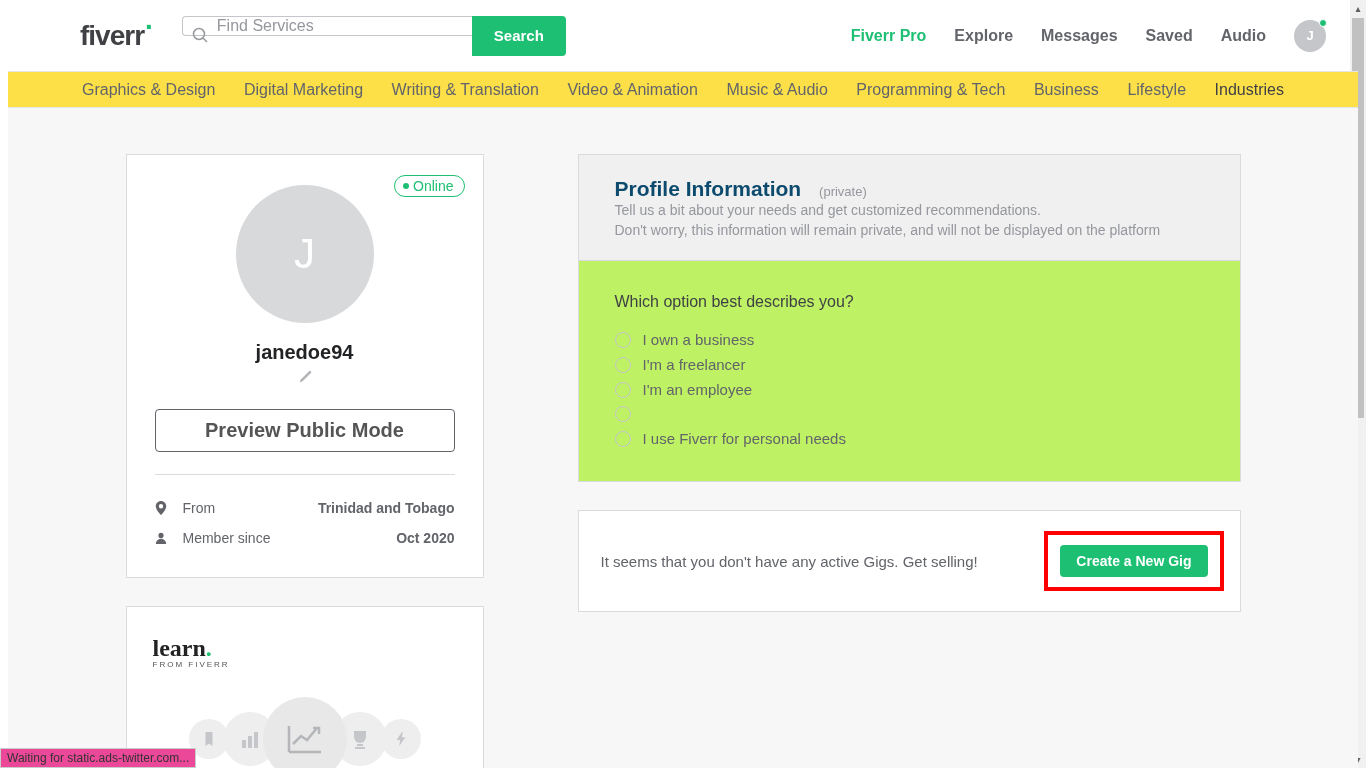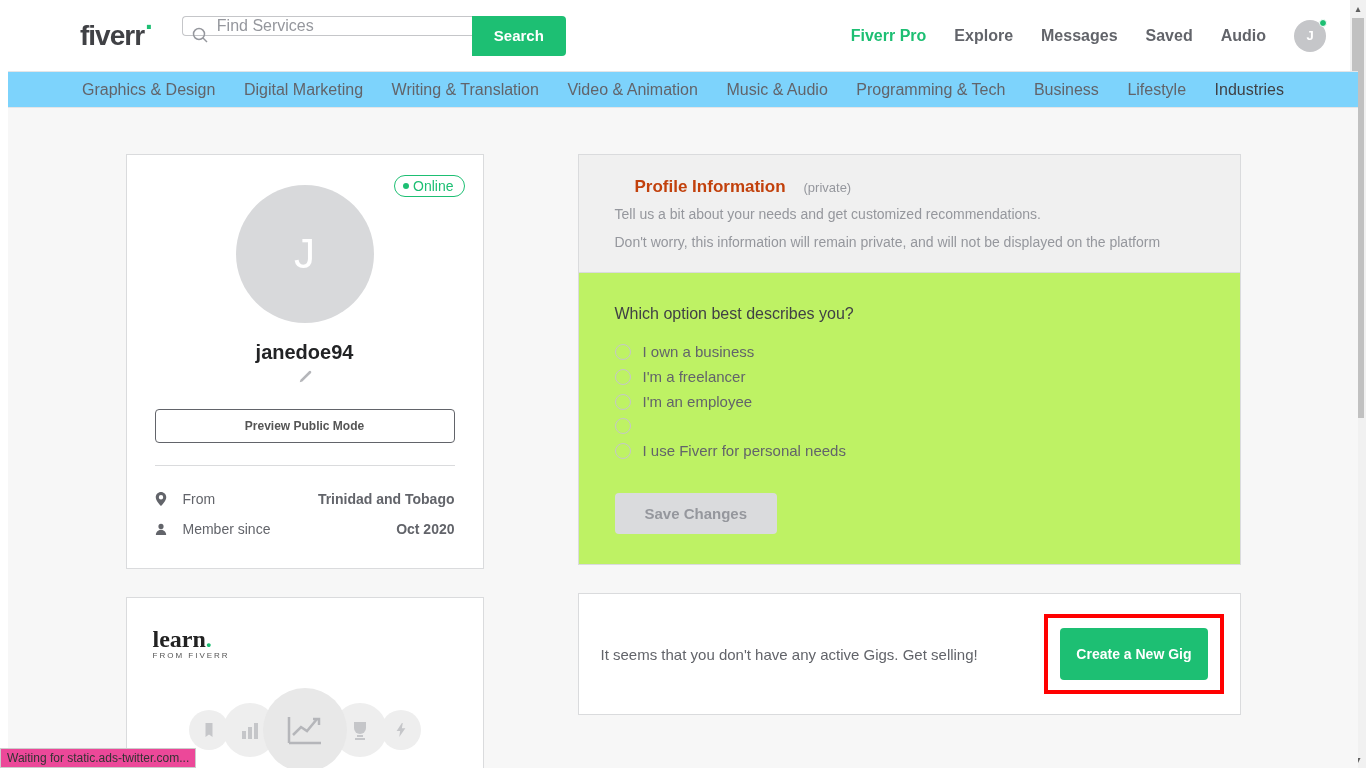--- a/index.html
+++ b/index.html
@@ -20,70 +20,70 @@
   .search-input-wrap { position: relative; }
   .search-icon { position: absolute; left: 10px; top: 11px; width: 16px; height: 16px; }
   .search-btn { background: #1dbf73; color: #fff; border: none; padding: 0 22px; font-weight: 700; font-size: 15px; border-radius: 0 4px 4px 0; cursor: pointer; }
   .header-nav { margin-left: auto; display: flex; align-items: center; gap: 28px; font-weight: 600; font-size: 16px; }
   .header-nav a { color: #62646a; text-decoration: none; cursor: pointer; }
   .header-nav a.pro { color: #1dbf73; }
   .avatar-small { width: 32px; height: 32px; border-radius: 50%; background: #c5c6c9; color: #fff; display: flex; align-items: center; justify-content: center; font-size: 13px; position: relative; cursor:pointer;}
   .avatar-small .online-dot { width: 8px; height: 8px; border-radius: 50%; background: #1dbf73; position: absolute; top: -1px; right: -1px; border: 1px solid #fff; }
 
   
-  .catnav { height: 36px; border-bottom: 1px solid #e4e5e7; display: flex; align-items: center; justify-content: space-between; padding: 0 74px; background:#7dd3fc;}
+  .catnav { height: 36px; border-bottom: 1px solid #e4e5e7; display: flex; align-items: center; justify-content: space-between; padding: 0 74px; background:#fde047;}
   .catnav a { color: #62646a; font-size: 16px; text-decoration: none; cursor: pointer; font-weight:400;}
   .catnav a.last { color: #404145; }
 
   
   .body-bg { background: #f7f7f7; padding-top: 46px; min-height: 660px; }
   .container { width: 1115px; margin: 0 auto; display: flex; gap: 94px; align-items:flex-start;}
   .left-col { width: 358px; flex-shrink:0;}
   .right-col { flex: 1; }
 
   .card { background: #fff; border: 1px solid #dadbdd; }
   .profile-card { padding: 28px 28px 24px; position: relative; }
   .online-badge { position: absolute; top: 20px; right: 18px; border: 1px solid #1dbf73; color: #1dbf73; border-radius: 12px; padding: 2px 10px 2px 8px; font-size: 14px; display:inline-flex; align-items:center; gap:4px;}
   .online-badge::before { content:""; width:6px; height:6px; border-radius:50%; background:#1dbf73; display:inline-block;}
   .avatar-big { width: 138px; height: 138px; border-radius: 50%; background: #d8d9db; margin: 2px auto 18px; display:flex; align-items:center; justify-content:center; color:#fff; font-size:42px; font-weight:300;}
   .username { text-align: center; font-size: 20px; font-weight: 700; color: #222325; }
   .edit-icon { text-align: center; color: #b5b6ba; margin-top: 6px; font-size:14px;}
-  .preview-btn { display:block; width: 100%; border: 1px solid #62646a; background: none; color: #555; font-weight: 600; font-size: 12px; padding: 9px 0; border-radius: 4px; margin-top: 22px; cursor: pointer; text-align:center;}
+  .preview-btn { display:block; width: 100%; border: 1px solid #62646a; background: none; color: #555; font-weight: 600; font-size: 20px; padding: 9px 0; border-radius: 4px; margin-top: 22px; cursor: pointer; text-align:center;}
   .divider { border-top: 1px solid #dadbdd; margin: 22px 0 18px; }
   .info-row { display: flex; align-items: center; padding: 7px 0; font-size:14px;}
   .info-row .icon { width: 16px; color: #62646a; margin-right: 12px; }
   .info-row .label { color: #62646a; }
   .info-row .value { margin-left: auto; font-weight: 700; color: #62646a; }
 
   .learn-card { margin-top: 28px; padding: 28px 26px 20px; }
   .learn-logo { font-family: Georgia, serif; font-weight: 700; font-size: 24px; color: #222; letter-spacing:0px;}
   .learn-logo .dot2 { color: #1dbf73; }
   .learn-sub { font-size: 8px; letter-spacing: 2px; color: #555; font-weight:400; margin-top:-2px;}
   .badges-row { display:flex; align-items:center; justify-content:center; margin-top:28px; gap:0;}
   .badge-circle { border-radius:50%; background:#eee; display:flex; align-items:center; justify-content:center; color:#b5b6ba;}
   .badge-small { width:40px; height:40px; font-size:14px;}
   .badge-med { width:54px; height:54px; font-size:18px; margin:0 -6px; z-index:1;}
   .badge-big { width:84px; height:84px; font-size:28px; margin:0 -8px; z-index:2; background:#e8e8e8;}
 
   
   .info-header { background: #f0f0f0; border: 1px solid #dadbdd; border-bottom:1px solid #dadbdd; padding: 22px 36px 20px; }
-  .info-header h2 { display:inline; font-size: 17px; font-weight: 700; color: #c2410c; margin-left: 20px; }
+  .info-header h2 { display:inline; font-size: 21px; font-weight: 700; color: #0c4a6e; }
   .private-tag { color: #95979d; font-size: 13px; margin-left: 14px; }
-  .info-header p { color: #95979d; font-size: 14px; margin-top: 8px; line-height:1.4;}
+  .info-header p { color: #95979d; font-size: 14px; margin-top: 0; line-height:1.4;}
   .info-body { background:#bef264; border:1px solid #dadbdd; border-top:none; padding: 32px 36px 30px;}
   .question { font-size: 16px; font-weight: 400; color: #404145; margin-bottom: 16px; }
   .radio-row { display:flex; align-items:center; padding: 4px 0; cursor:pointer;}
   .radio { width:16px; height:16px; border:1.5px solid #c5c6c9; border-radius:50%; margin-right:12px; flex-shrink:0;}
   .radio-label { color:#62646a; font-size:15px;}
   .save-btn { margin-top: 30px; background: #dadbdd; color: #95979d; border:none; padding: 12px 30px; font-weight:700; font-size:15px; border-radius:4px; cursor:not-allowed;}
 
   .gig-card { background:#fff; border:1px solid #dadbdd; margin-top: 28px; padding: 20px 16px 20px 22px; display:flex; align-items:center;}
   .gig-text { color:#62646a; font-size:15px;}
   .gig-highlight { border: 4px solid #ff0000; padding: 10px 12px; margin-left:auto;}
-  .create-gig-btn { background:#1dbf73; color:#fff; border:none; padding: 18px 16px; font-weight:700; font-size:14px; border-radius:4px; cursor:pointer;}
+  .create-gig-btn { background:#1dbf73; color:#fff; border:none; padding: 8px 16px; font-weight:700; font-size:14px; border-radius:4px; cursor:pointer;}
 
   .status-bar { position:fixed; bottom:0; left:0; background:#ec4899; border:1px solid #ccc; padding: 2px 6px; font-size:12px; color:#333; font-family: "Segoe UI", Tahoma, sans-serif;}
 
   svg { display:block; }
 </style>
 </head>
 <body>
 
 <div class="scrollbar">
   <div class="scrollbar-arrow-up">▴</div>
@@ -238,21 +238,20 @@
             <span class="radio"></span>
             <span class="radio-label">I'm an employee</span>
           </label>
           <label class="radio-row">
             <span class="radio"></span>
           </label>
           <label class="radio-row">
             <span class="radio"></span>
             <span class="radio-label">I use Fiverr for personal needs</span>
           </label>
-          <button class="save-btn">Save Changes</button>
         </div>
 
         <div class="gig-card">
           <span class="gig-text">It seems that you don't have any active Gigs. Get selling!</span>
           <div class="gig-highlight">
             <button class="create-gig-btn">Create a New Gig</button>
           </div>
         </div>
       </div>
     </div>

